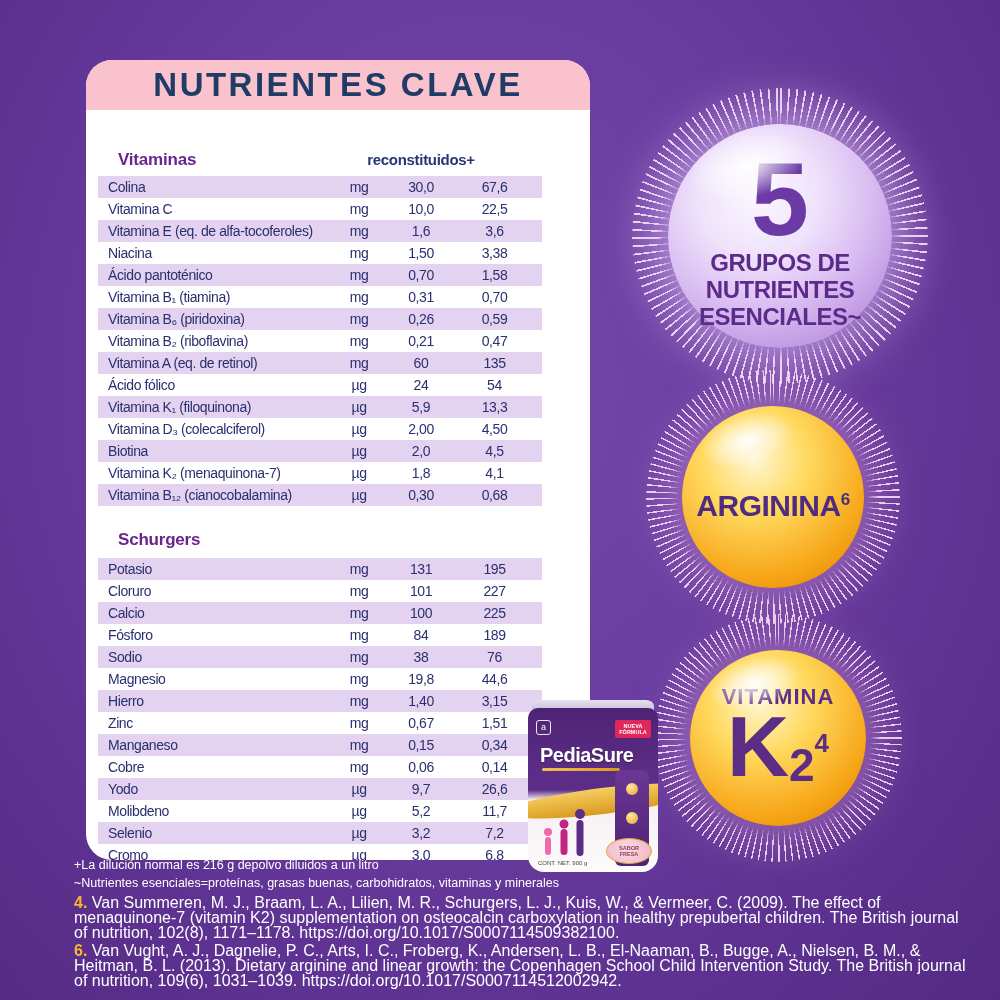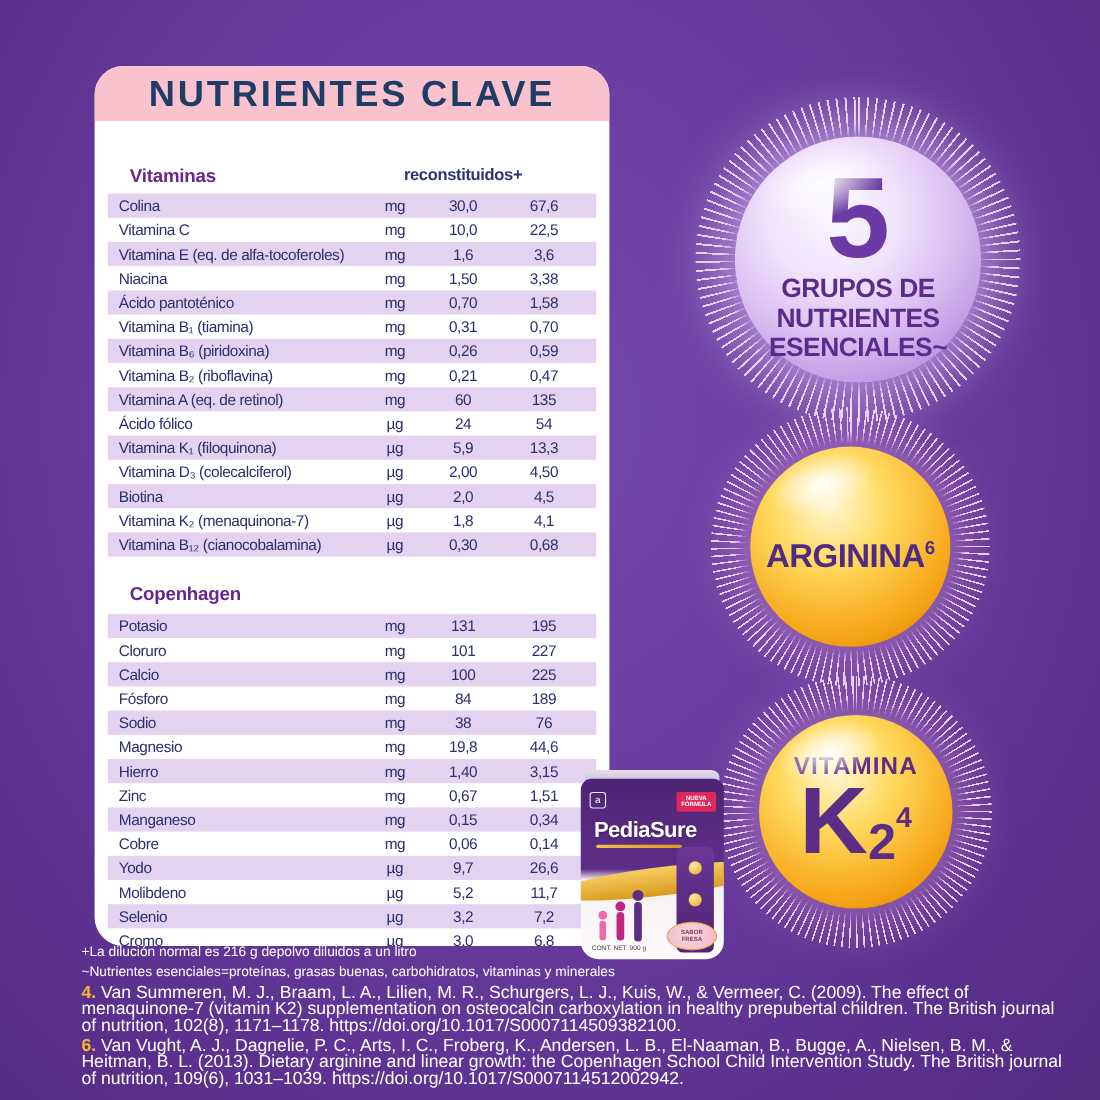--- a/index.html
+++ b/index.html
@@ -2,21 +2,21 @@
 <html><head>
 <meta charset="utf-8">
 <style>
   html,body{margin:0;padding:0;}
   body{font-family:"Liberation Sans","DejaVu Sans",sans-serif;}
   .stage{position:relative;width:1000px;height:1000px;overflow:hidden;
     background:radial-gradient(ellipse at 48% 38%, #7449AC 0%, #693C9F 45%, #5D3190 75%, #532B82 100%);}
 
   
   .card{position:absolute;left:86px;top:60px;width:468px;height:800px;background:#fff;
-    border-radius:26px;overflow:hidden;z-index:1;}
+    border-radius:26px;overflow:hidden;z-index:1;padding-left:36px;}
   .banner{position:absolute;left:0;top:0;width:100%;height:50px;background:#F9C2CC;
     display:flex;align-items:center;justify-content:center;}
   .banner span{font-size:33px;font-weight:bold;letter-spacing:2.5px;color:#1F3C66;}
 
   .thead{position:absolute;left:12px;top:56px;width:444px;display:grid;
     grid-template-columns:225px 72px 52px 95px;color:#283577;font-weight:bold;}
   .thead .hname{padding-left:10px;font-size:15px;letter-spacing:-0.3px;align-self:start;}
   .th-stack{display:flex;flex-direction:column;align-items:center;text-align:center;
     font-size:15px;line-height:16px;letter-spacing:-0.3px;white-space:nowrap;}
   .reconst{position:absolute;left:245px;top:91px;width:180px;text-align:center;
@@ -198,21 +198,21 @@
           <span class="c-num">4,1</span>
         </div>
         <div class="trow">
           <span class="c-name">Vitamina B₁₂ (cianocobalamina)</span>
           <span class="c-num">µg</span>
           <span class="c-num">0,30</span>
           <span class="c-num">0,68</span>
         </div>
       </div>
 
-    <div class="sec-title t-min">Copenhagen</div>
+    <div class="sec-title t-min">Schurgers</div>
     <div class="rows" id="rows-1">
         <div class="trow">
           <span class="c-name">Potasio</span>
           <span class="c-num">mg</span>
           <span class="c-num">131</span>
           <span class="c-num">195</span>
         </div>
         <div class="trow">
           <span class="c-name">Cloruro</span>
           <span class="c-num">mg</span>

